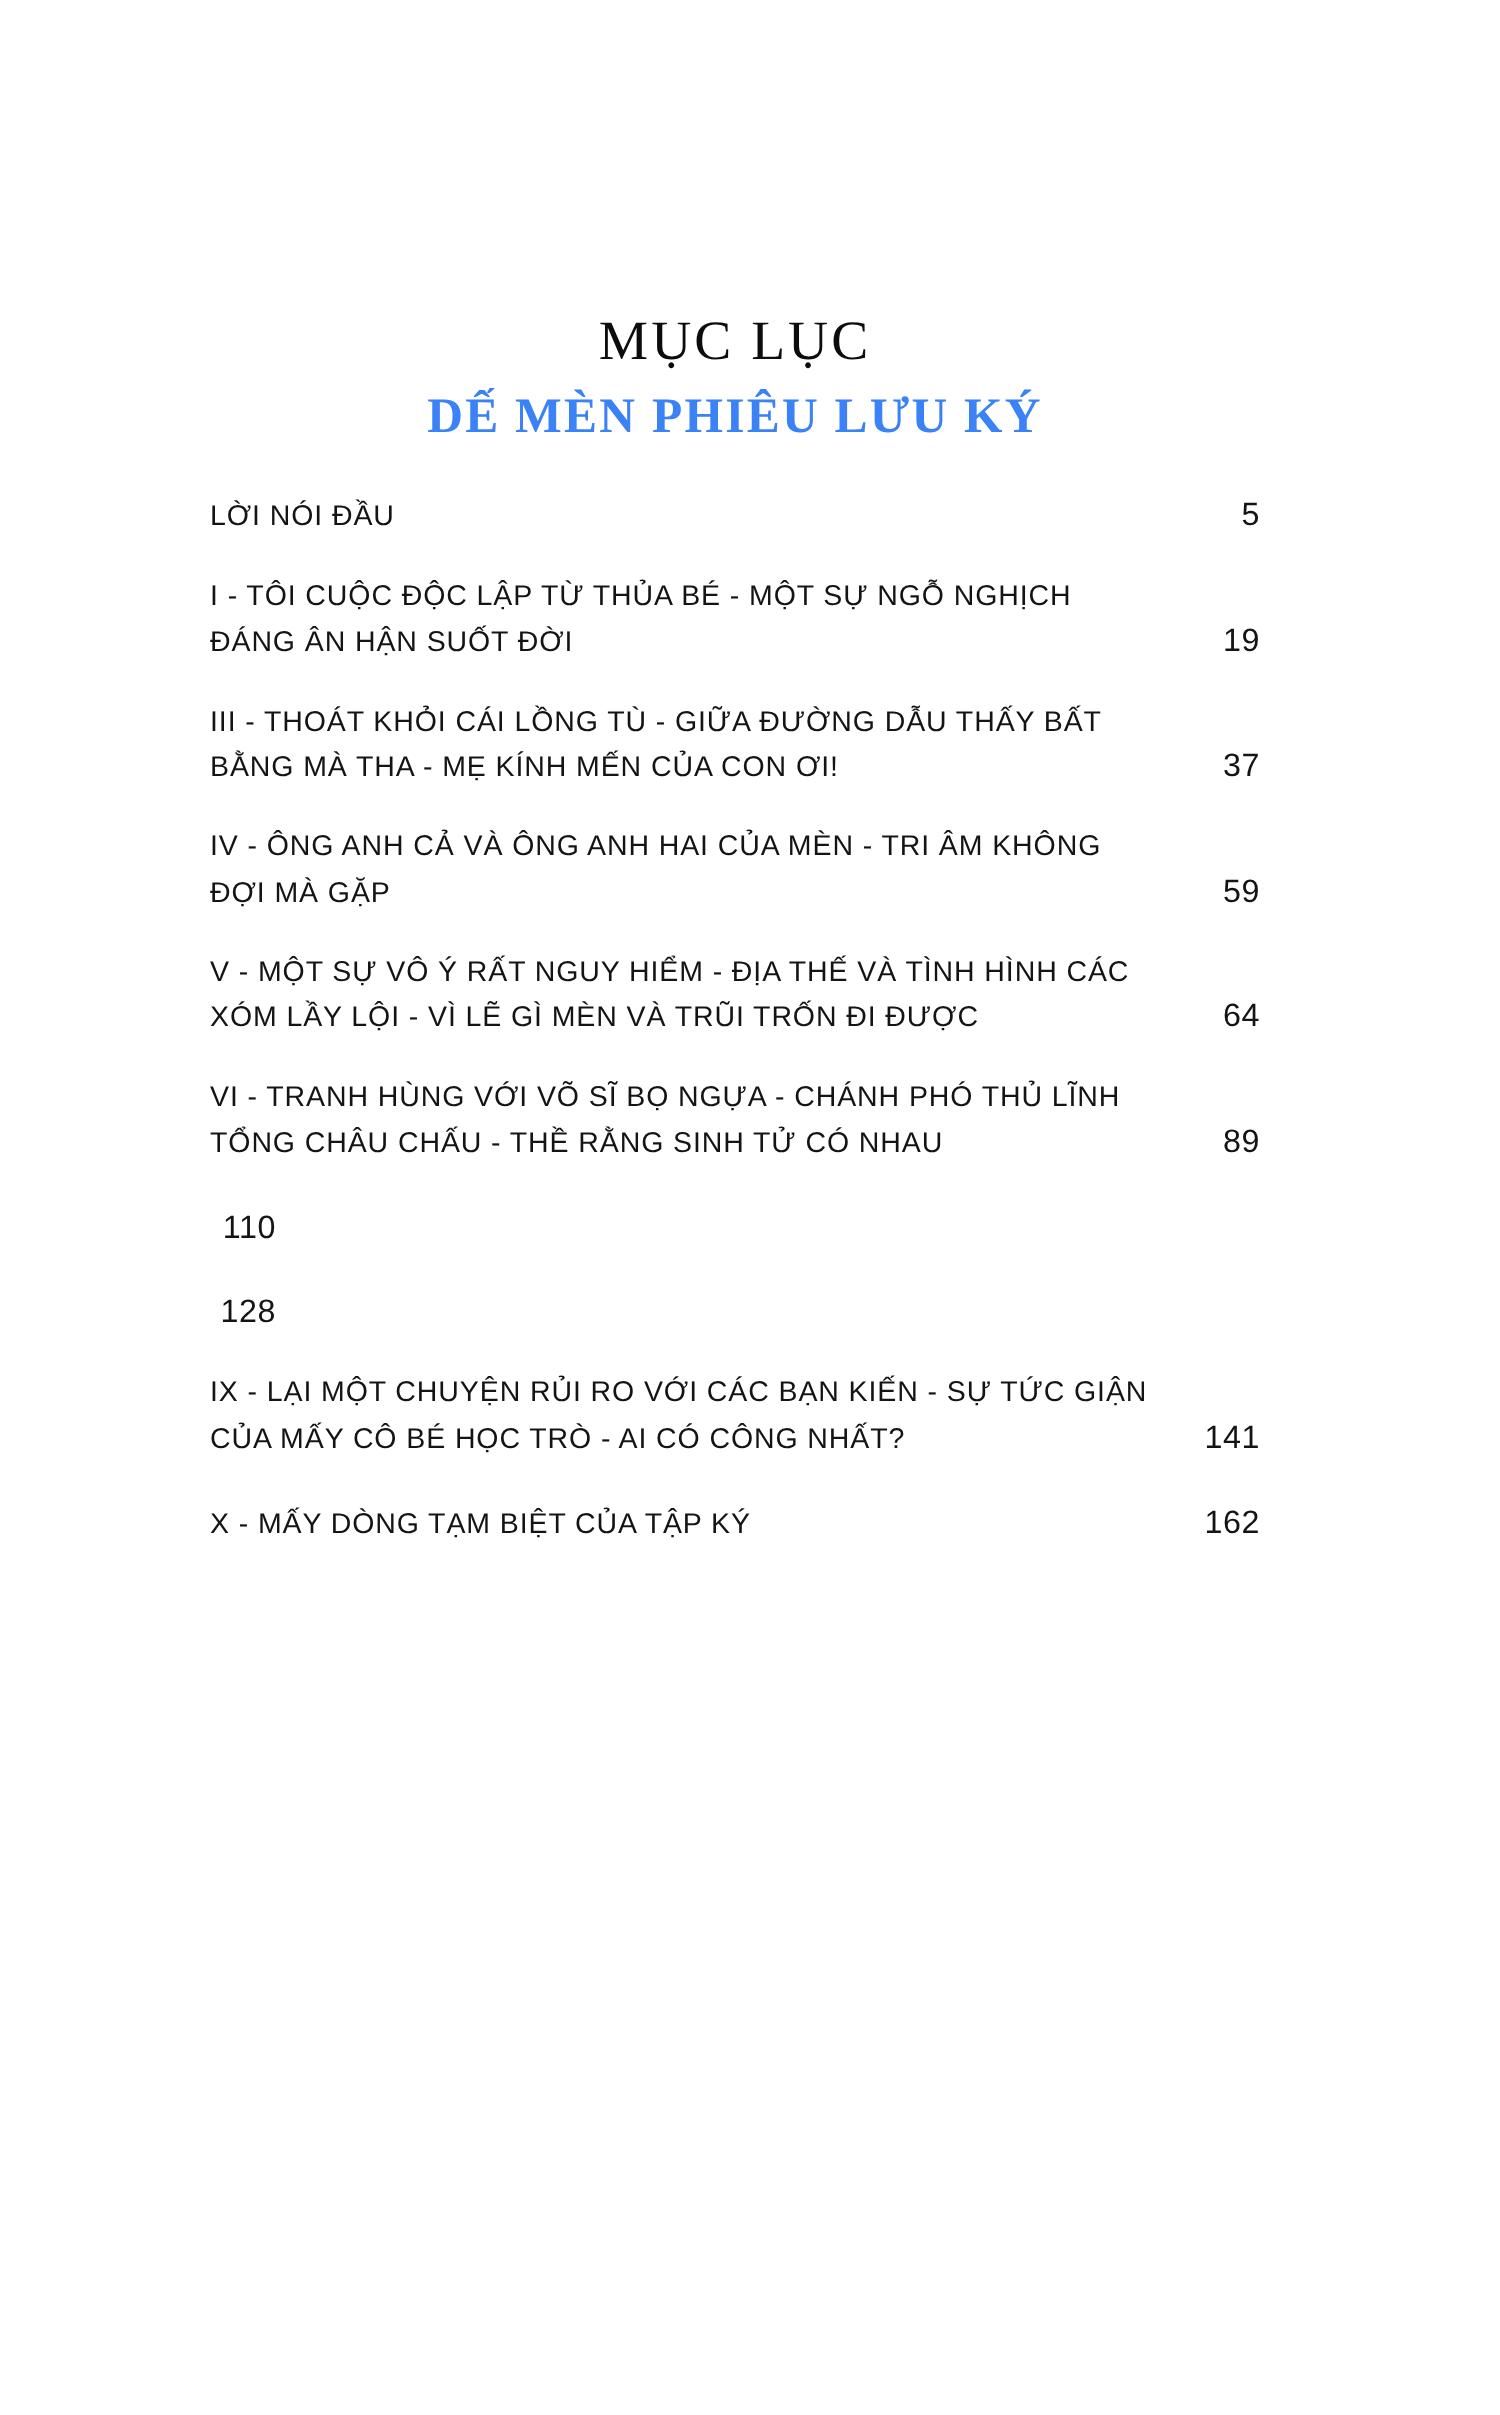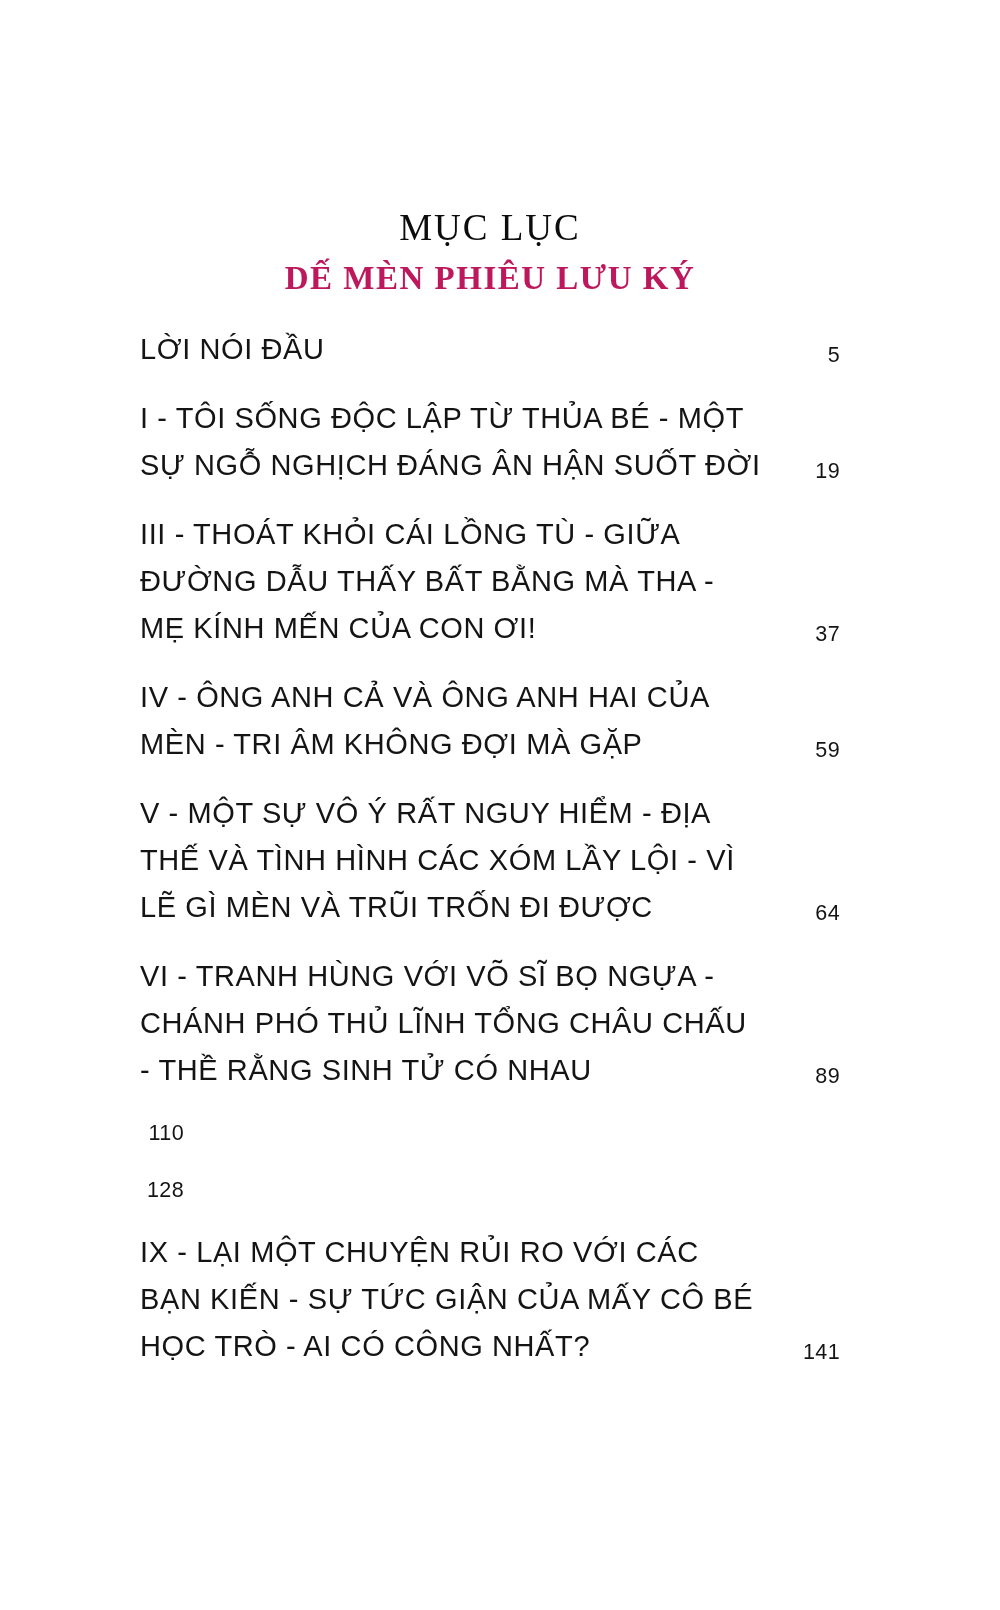--- a/index.html
+++ b/index.html
@@ -42,37 +42,37 @@
     margin: 0 0 6px 0;
     color: #0c0c0c;
   }
   .book-title {
     font-family: "Liberation Serif", serif;
     font-size: 33px;
     letter-spacing: 1.5px;
     font-weight: 700;
     line-height: 1.3;
     margin: 0;
-    color: #be185d;
+    color: #3b82f6;
   }
   .toc-list {
     margin: 0;
     padding: 0;
     list-style: none;
   }
   .toc-entry {
     display: flex;
     align-items: flex-end;
     justify-content: space-between;
     margin-bottom: 22px;
     gap: 10px;
   }
   .entry-text {
     font-family: "Liberation Sans", sans-serif;
-    font-size: 29px;
+    font-size: 19px;
     line-height: 1.62;
     letter-spacing: 0.6px;
     color: #141414;
     flex: 0 1 auto;
     max-width: 625px;
   }
   .entry-page {
     font-family: "Liberation Sans", sans-serif;
     font-size: 21.5px;
     line-height: 1.62;
@@ -94,21 +94,21 @@
       <h1 class="toc-title">MỤC LỤC</h1>
       <h2 class="book-title">DẾ MÈN PHIÊU LƯU KÝ</h2>
     </div>
 
     <ul class="toc-list">
       <li class="toc-entry">
         <span class="entry-text">LỜI NÓI ĐẦU</span>
         <span class="entry-page">5</span>
       </li>
       <li class="toc-entry">
-        <span class="entry-text">I - TÔI SỐNG ĐỘC LẬP TỪ THỦA BÉ - MỘT SỰ NGỖ NGHỊCH ĐÁNG ÂN HẬN SUỐT ĐỜI</span>
+        <span class="entry-text">I - TÔI CUỘC ĐỘC LẬP TỪ THỦA BÉ - MỘT SỰ NGỖ NGHỊCH ĐÁNG ÂN HẬN SUỐT ĐỜI</span>
         <span class="entry-page">19</span>
       </li>
       <li class="toc-entry">
         <span class="entry-text">III - THOÁT KHỎI CÁI LỒNG TÙ - GIỮA ĐƯỜNG DẪU THẤY BẤT BẰNG MÀ THA - MẸ KÍNH MẾN CỦA CON ƠI!</span>
         <span class="entry-page">37</span>
       </li>
       <li class="toc-entry">
         <span class="entry-text">IV - ÔNG ANH CẢ VÀ ÔNG ANH HAI CỦA MÈN - TRI ÂM KHÔNG ĐỢI MÀ GẶP</span>
         <span class="entry-page">59</span>
       </li>
@@ -123,16 +123,20 @@
       <li class="toc-entry">
         <span class="entry-page">110</span>
       </li>
       <li class="toc-entry">
         <span class="entry-page">128</span>
       </li>
       <li class="toc-entry">
         <span class="entry-text">IX - LẠI MỘT CHUYỆN RỦI RO VỚI CÁC BẠN KIẾN - SỰ TỨC GIẬN CỦA MẤY CÔ BÉ HỌC TRÒ - AI CÓ CÔNG NHẤT?</span>
         <span class="entry-page">141</span>
       </li>
+      <li class="toc-entry">
+        <span class="entry-text">X - MẤY DÒNG TẠM BIỆT CỦA TẬP KÝ</span>
+        <span class="entry-page">162</span>
+      </li>
     </ul>
 
   </div>
 </div>
 
 </body></html>

